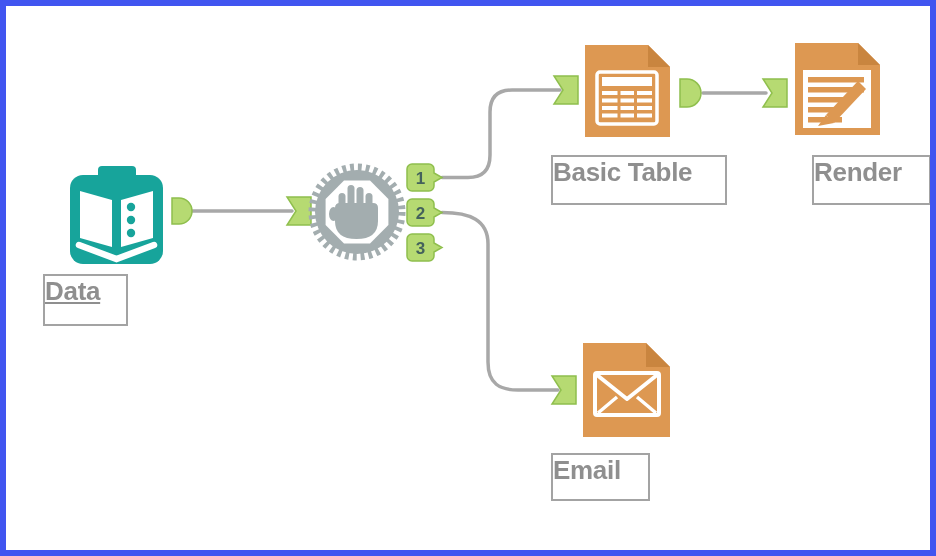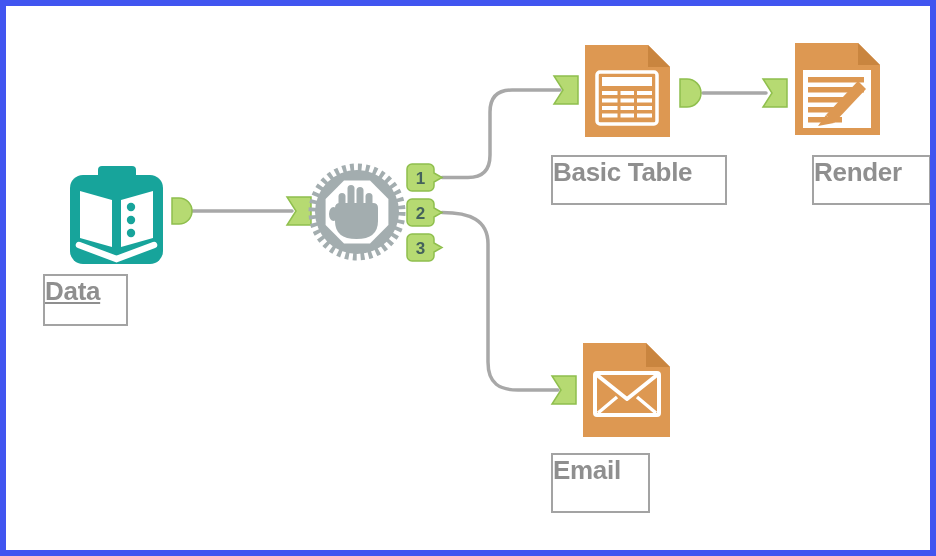--- a/index.html
+++ b/index.html
@@ -148,18 +148,18 @@
   </div>
 
   <div class="label-box" style="left:551px;top:155px;width:176px;height:50px;">
     <span>Basic Table</span>
   </div>
 
   <div class="label-box" style="left:764px;top:155px;width:119px;height:50px;margin-left:48px;">
     <span>Render</span>
   </div>
 
-  <div class="label-box" style="left:551px;top:453px;width:99px;height:60px;">
+  <div class="label-box" style="left:551px;top:453px;width:99px;height:48px;">
     <span>Email</span>
   </div>
 
   <div id="frame-border"></div>
 </div>
 
 </body></html>

